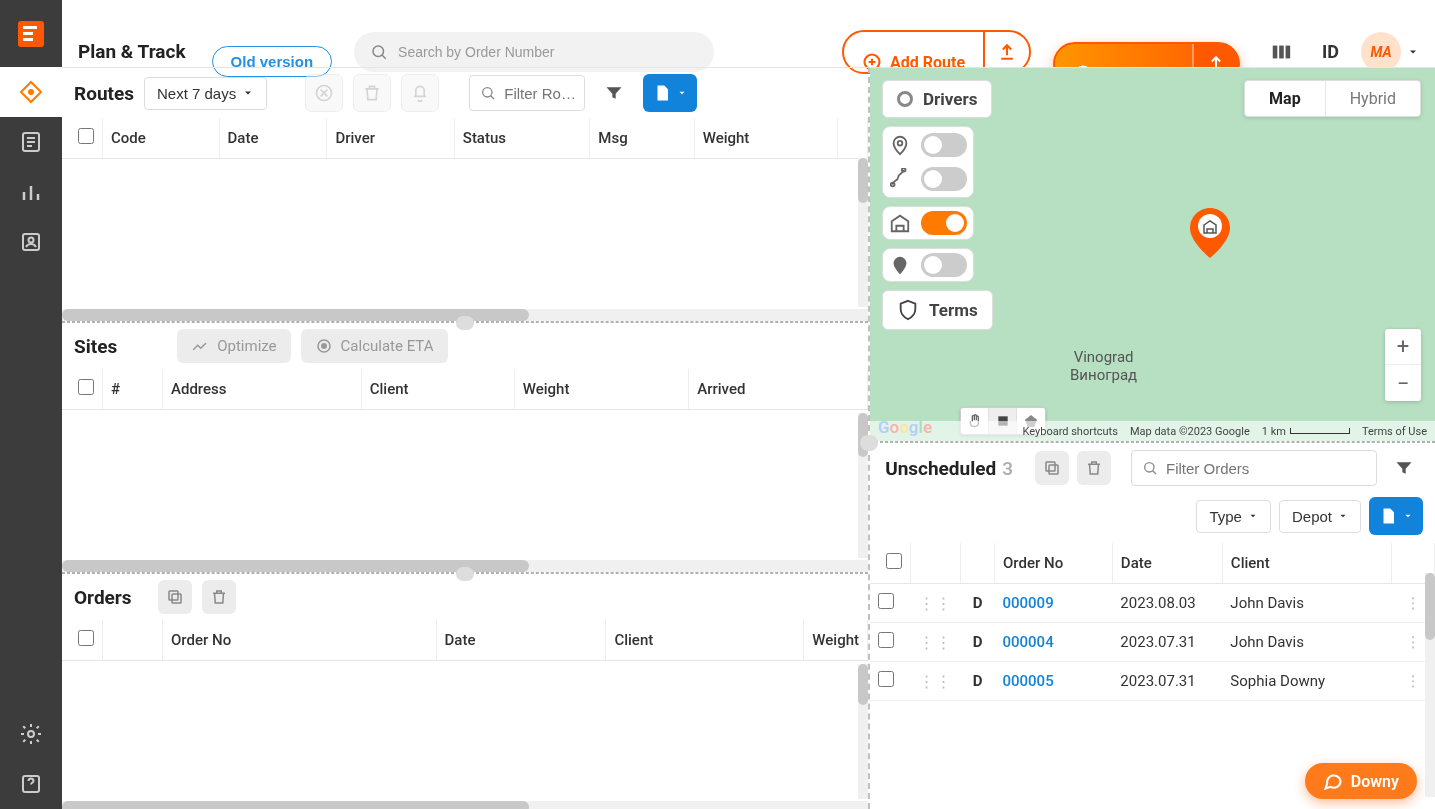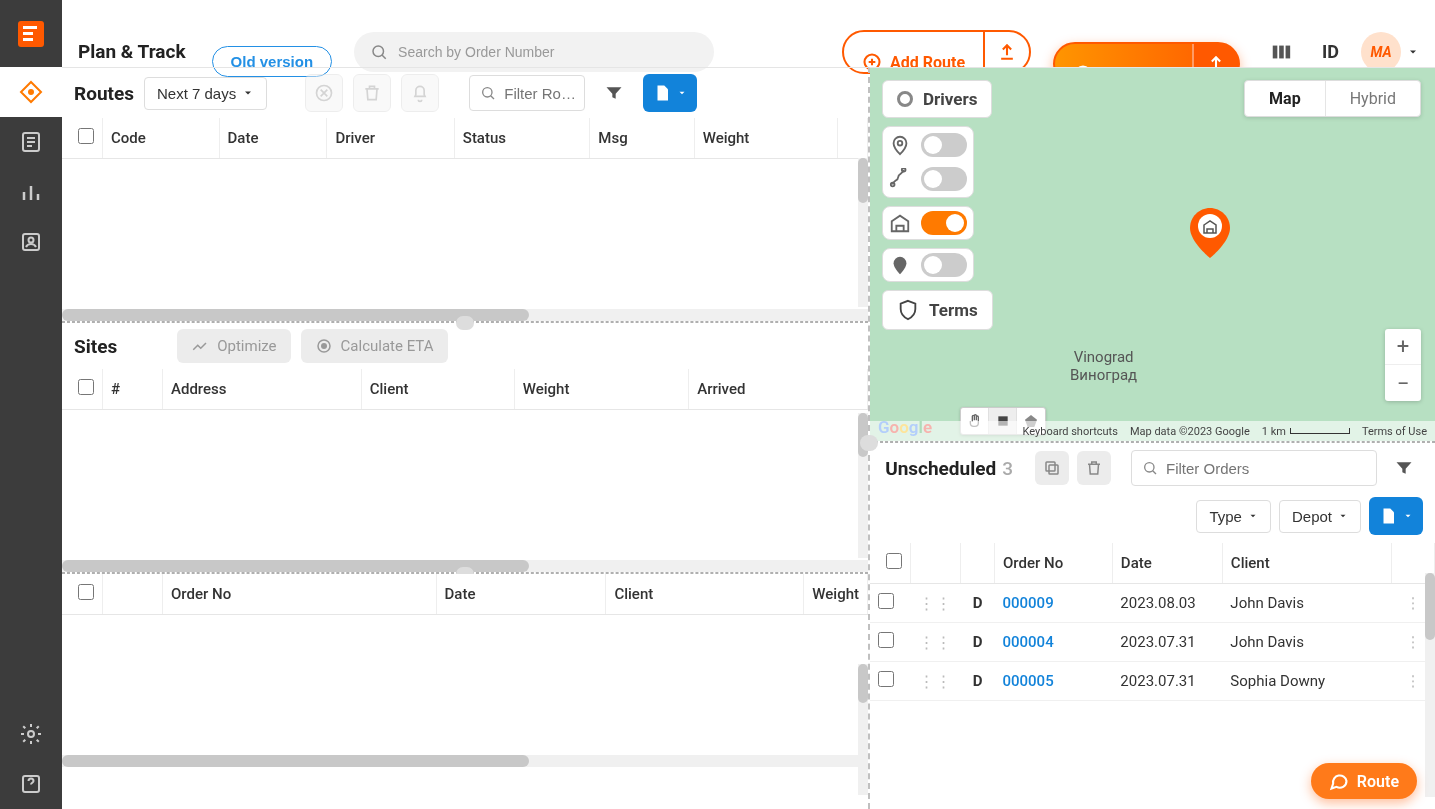--- a/index.html
+++ b/index.html
@@ -324,20 +324,35 @@
           </thead>
       </table>
       <div class="table-body-empty"></div>
       <div class="hscroll"></div>
       <div class="vscroll" style="top:90px;bottom:14px;"></div>
     </div>
 
     <div class="divider-handle"></div>
 
     <div class="panel-section" style="position:relative;flex:1;">
+      <div class="section-header">
+        <div class="section-title">Orders</div>
+        <div style="width:6px"></div>
+        <div class="icon-btn-sm">
+          <svg width="18" height="18" viewBox="0 0 24 24" fill="none" stroke="currentColor" stroke-width="2">
+              <rect x="8" y="8" width="12" height="12" rx="1"></rect>
+              <rect x="4" y="4" width="12" height="12" rx="1"></rect>
+            </svg>
+        </div>
+        <div class="icon-btn-sm">
+          <svg width="18" height="18" viewBox="0 0 24 24" fill="none" stroke="currentColor" stroke-width="2">
+              <path d="M4 7h16M9 7V4h6v3M6 7l1 13h10l1-13"></path>
+            </svg>
+        </div>
+      </div>
       <table class="table">
         <thead>
             <tr>
           <th style="width:40px"><input type="checkbox" style=""></th>
           <th style="width:60px"></th>
           <th>Order No</th>
           <th>Date</th>
           <th>Client</th>
           <th style="width:50px;overflow:hidden;">Weight</th>
         </tr>
@@ -554,14 +569,14 @@
       <div class="hscroll"></div>
       <div class="vscroll" style="top:130px;"></div>
     </div>
   </div>
 </div>
 
 <div class="help-btn">
   <svg width="20" height="20" viewBox="0 0 24 24" fill="none" stroke="currentColor" stroke-width="2.5">
       <path d="M21 12a8 8 0 01-12 7L3 21l2-6a8 8 0 1116-3z"></path>
     </svg>
-  <span>Route</span>
+  <span>Downy</span>
 </div>
 
 </body></html>

